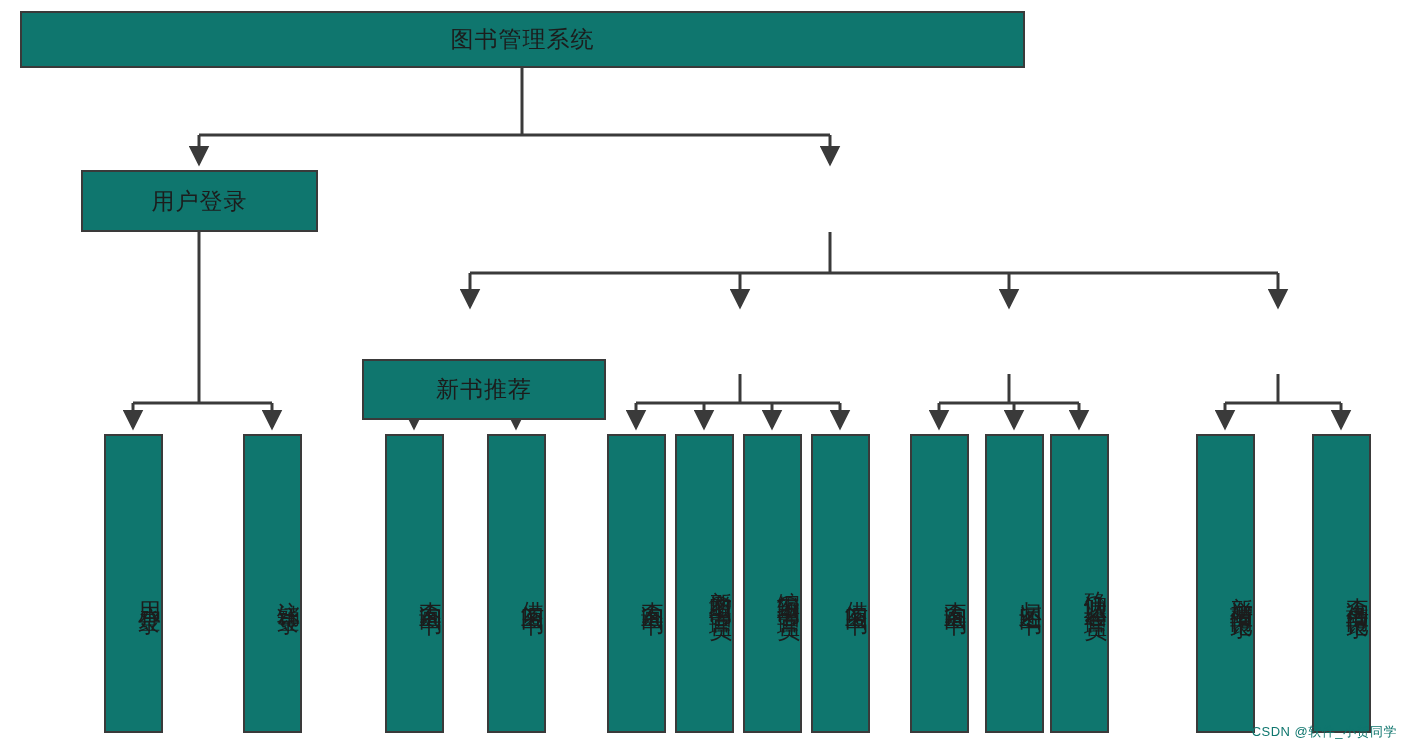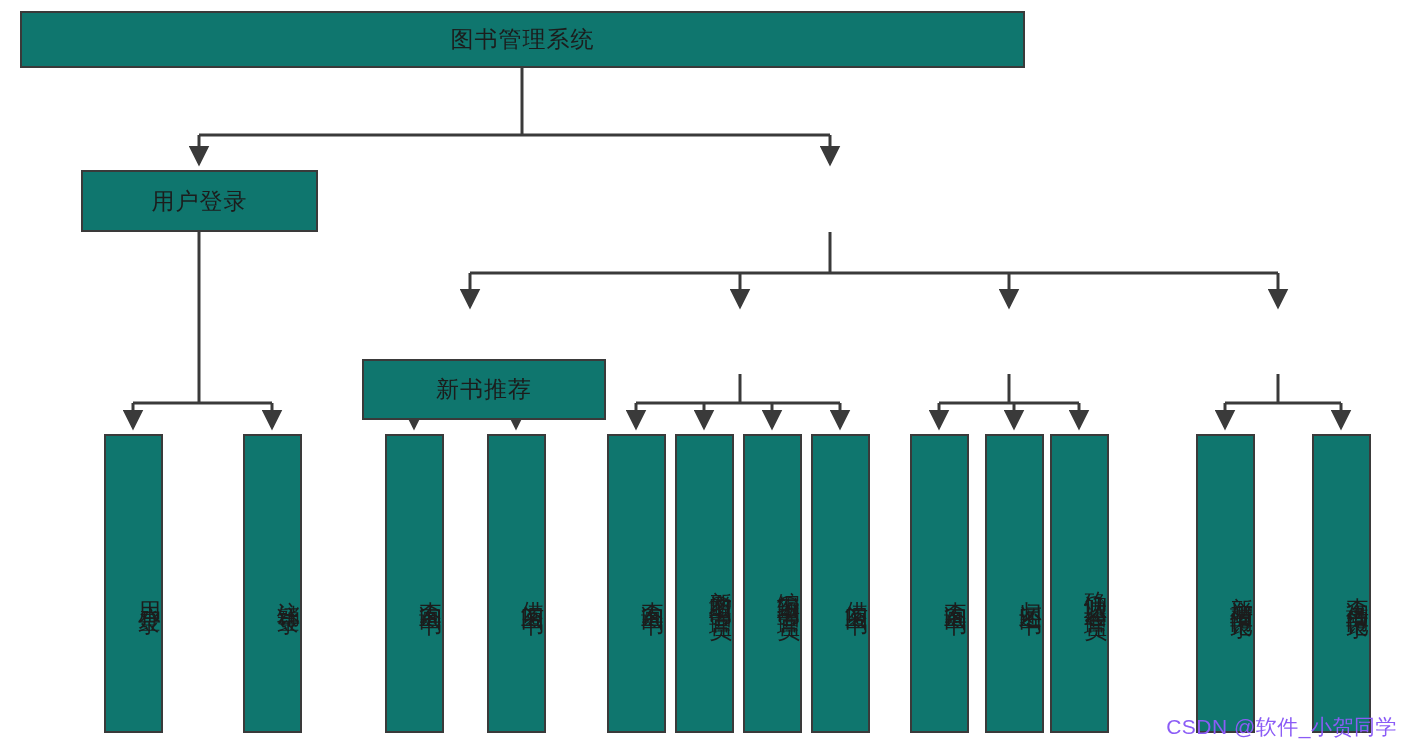--- a/index.html
+++ b/index.html
@@ -7,22 +7,22 @@
        font-family:"Liberation Sans","DejaVu Sans",sans-serif;}
   #diagram{position:relative;width:1405px;height:747px;background:#fff;}
   svg.lines{position:absolute;left:0;top:0;width:1405px;height:747px;}
   .node{position:absolute;box-sizing:border-box;background:#0f766e;
         border:2px solid #3a3a3a;display:flex;align-items:center;
         justify-content:center;color:#1c1c1c;}
   .node.h{font-size:23px;letter-spacing:1px;}
   .node.v{writing-mode:vertical-rl;text-orientation:upright;
           font-size:23px;letter-spacing:4px;padding-top:14px;
           align-items:flex-start;justify-content:center;line-height:1.0;}
-  .watermark{position:absolute;right:8px;bottom:6px;font-size:21px;
-             color:#8b5cf6;white-space:nowrap;letter-spacing:0.5px;}
+  .watermark{position:absolute;right:8px;bottom:6px;font-size:13px;
+             color:#0f766e;white-space:nowrap;letter-spacing:0.5px;}
 </style>
 </head>
 <body>
 
 <div id="diagram">
 
   <svg class="lines" viewBox="0 0 1405 747" xmlns="http://www.w3.org/2000/svg">
     <defs>
       <marker id="arrow" viewBox="0 0 12 12" refX="10" refY="6" markerWidth="7" markerHeight="7" orient="auto-start-reverse">
         <path d="M 0 0 L 12 6 L 0 12 z" fill="#3a3a3a"></path>

